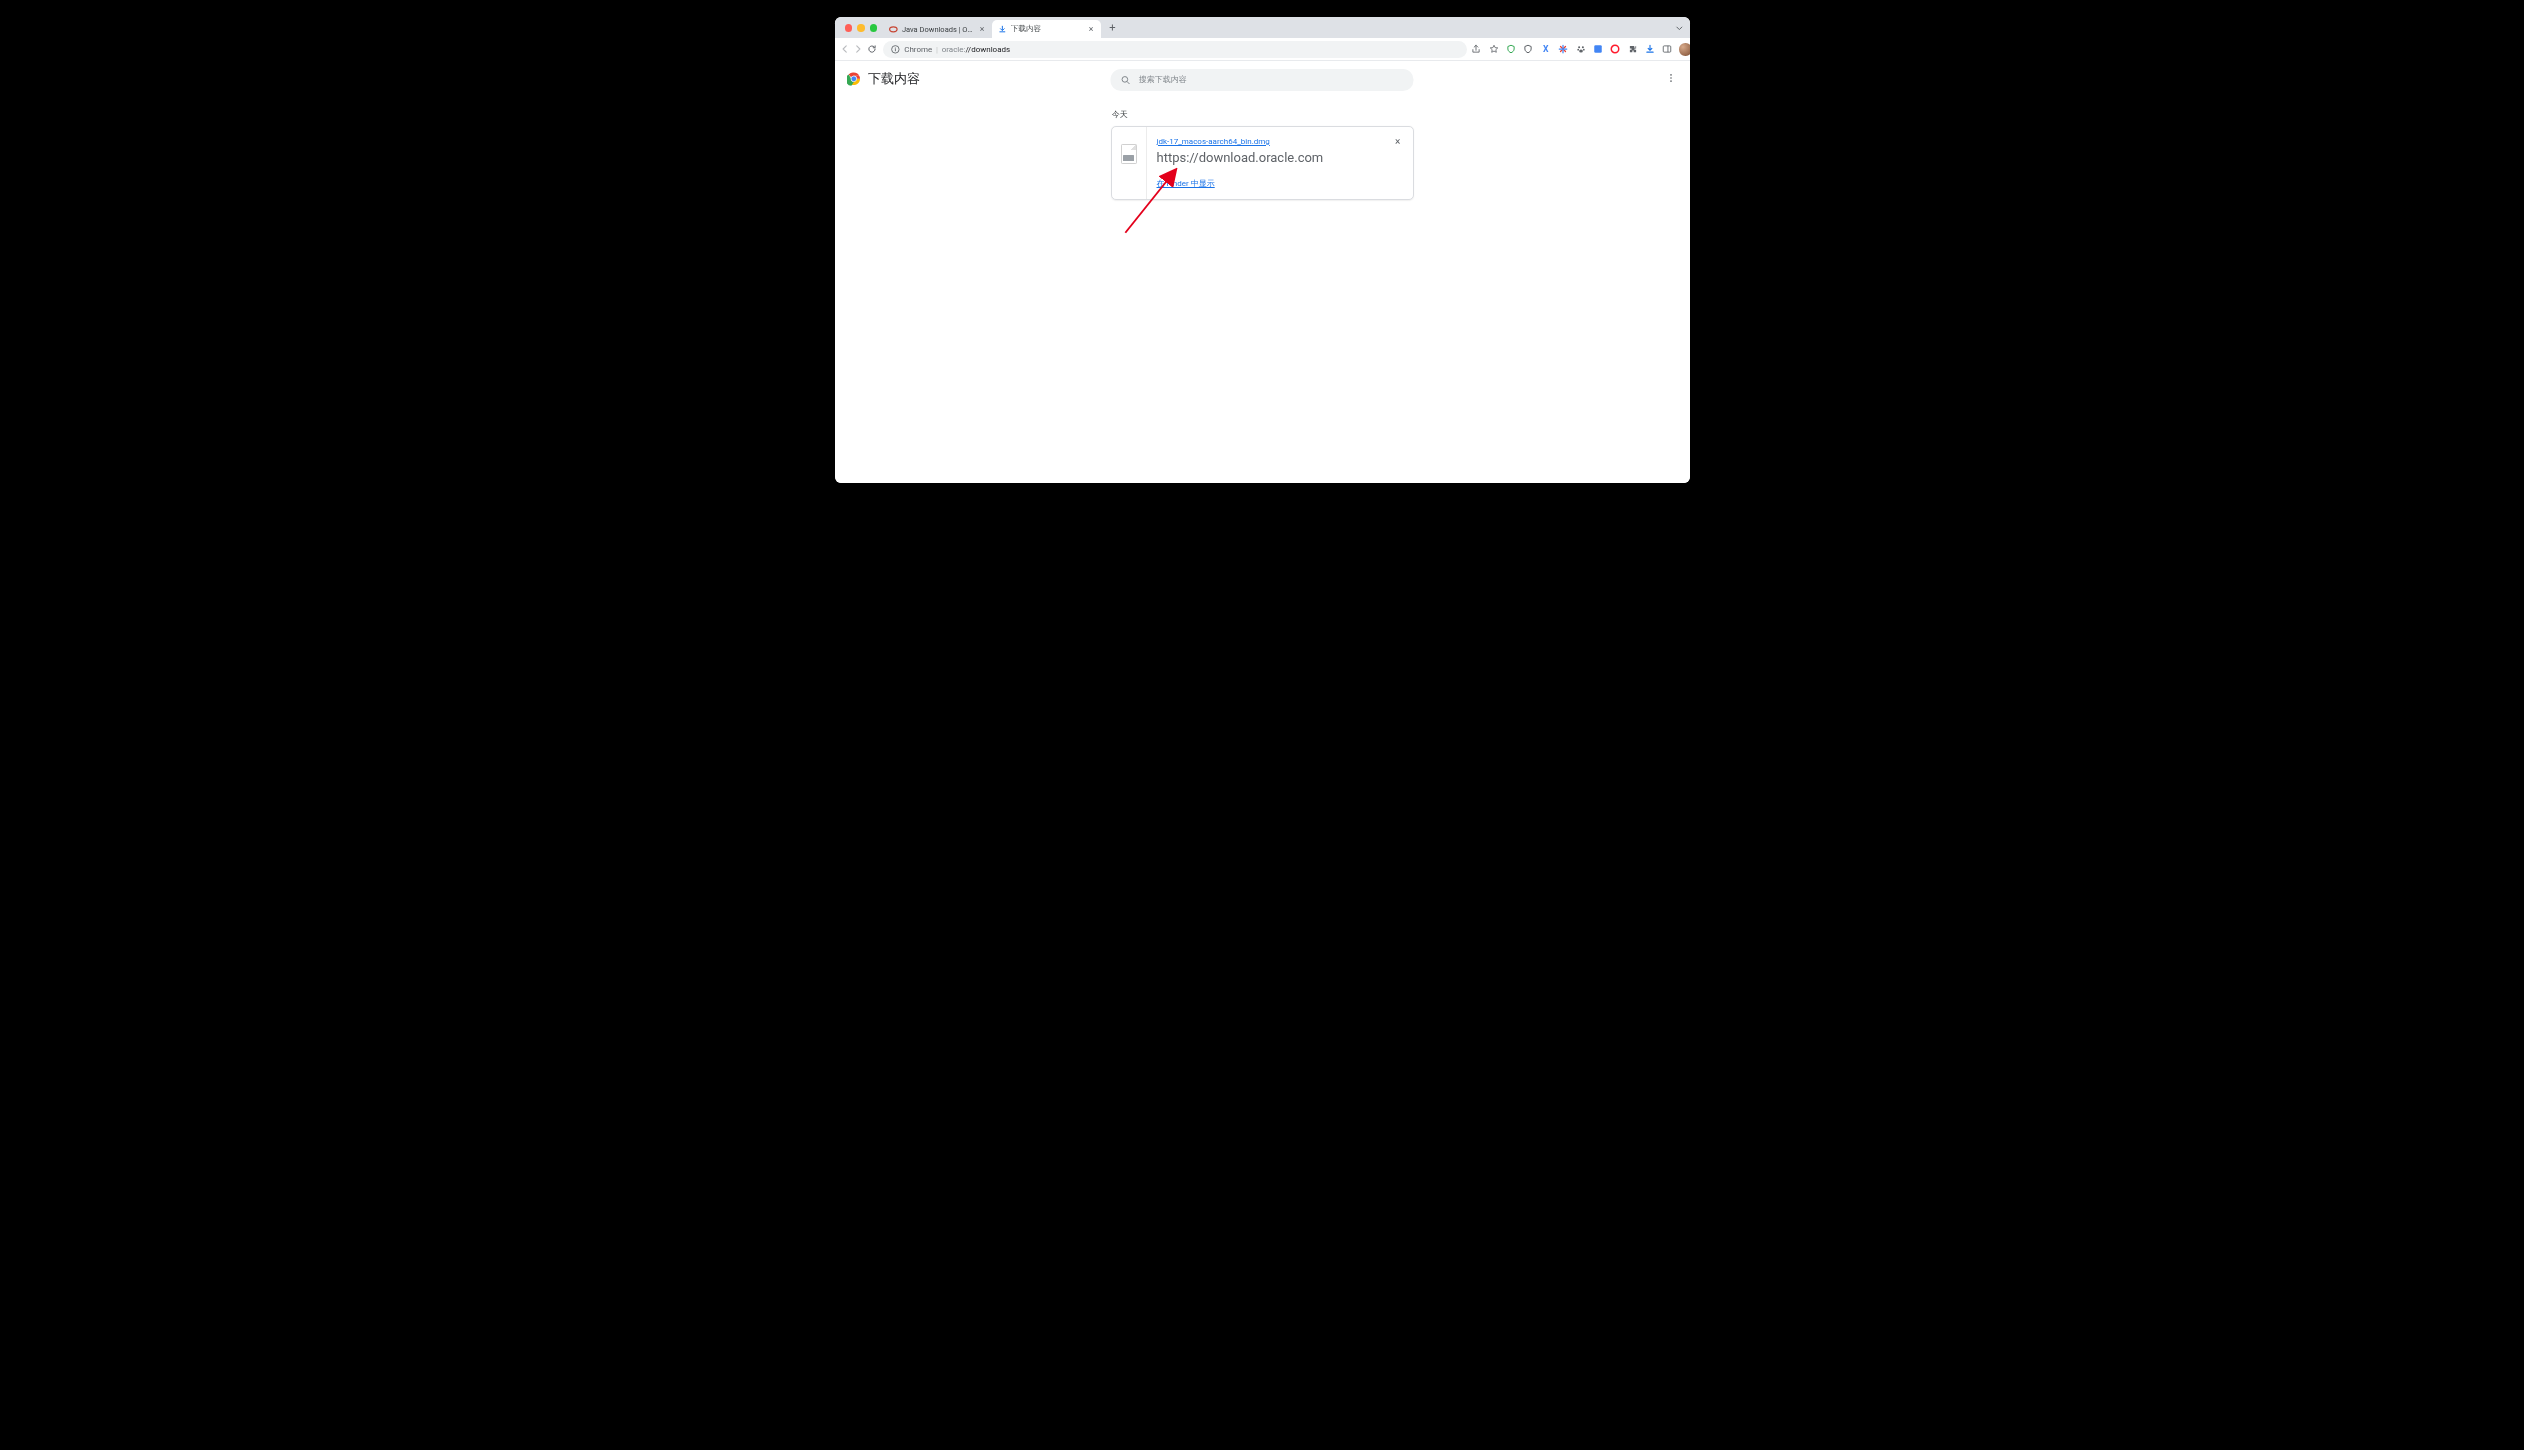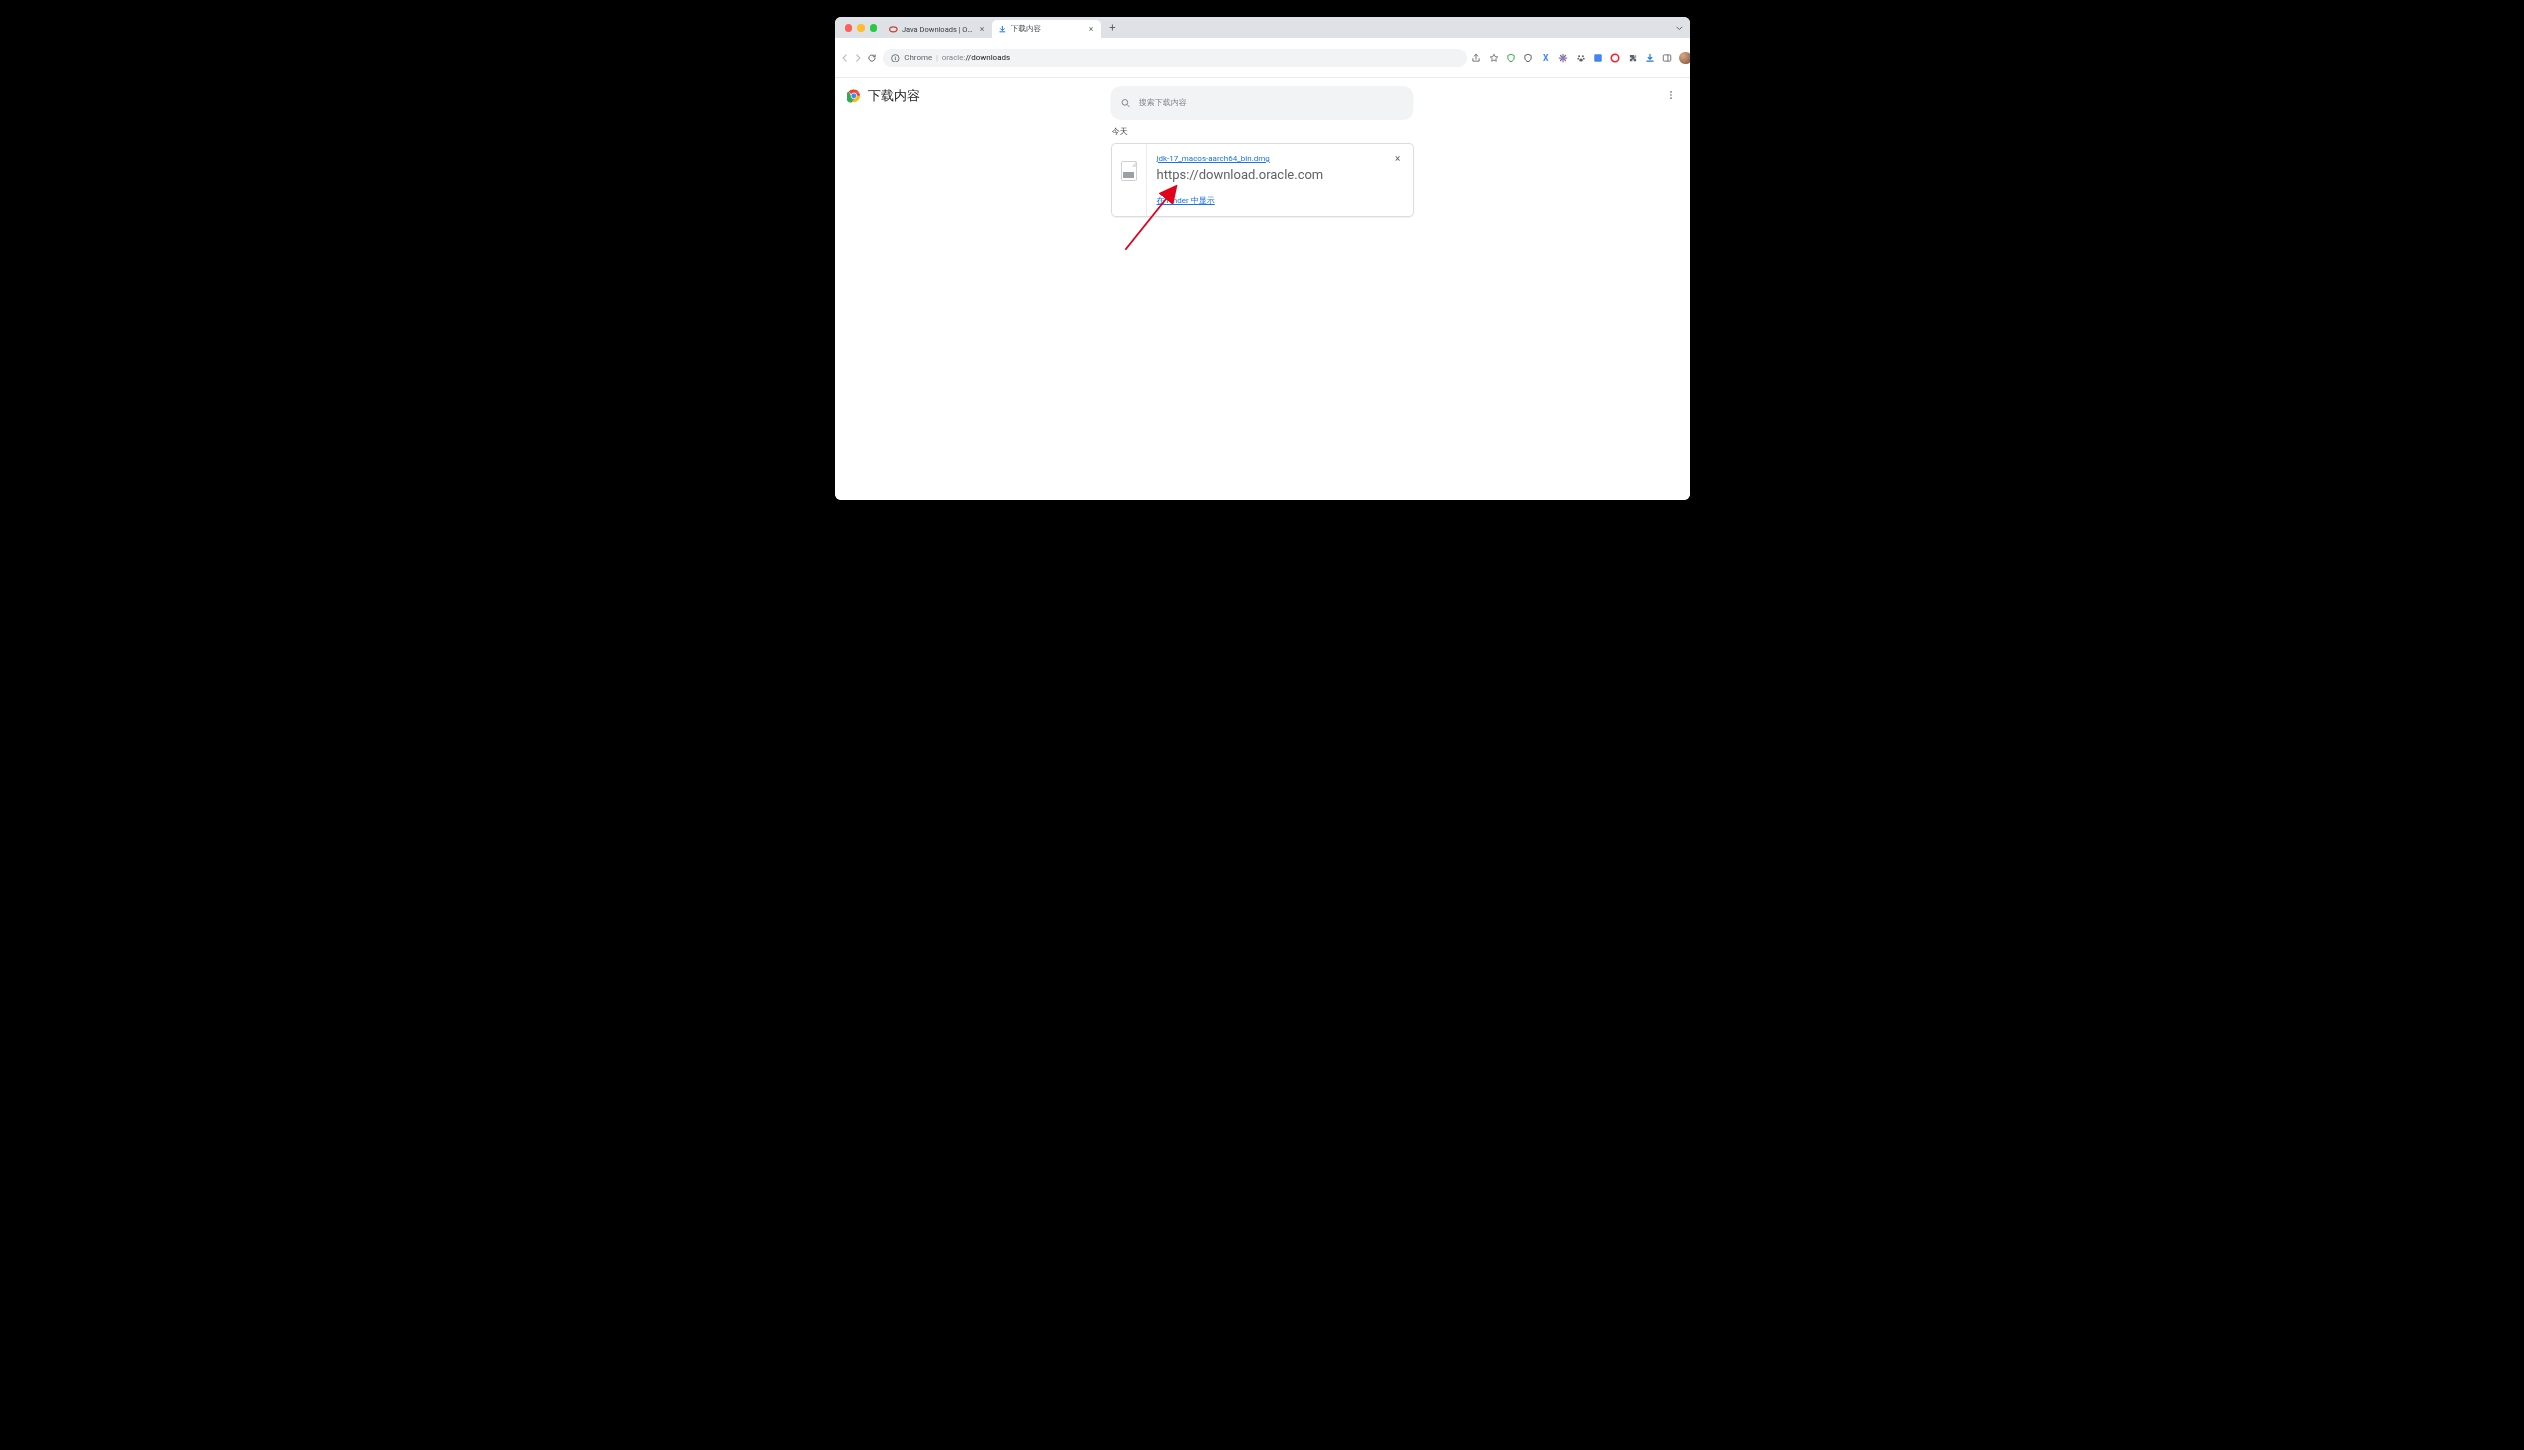--- a/index.html
+++ b/index.html
@@ -75,21 +75,21 @@
   .newtab {
     width:17.4px; height:17.4px; display:flex; align-items:center; justify-content:center;
     color:#5f6368; font-size:11.2px; margin-left:2.5px; align-self:center;
   }
   .tabstrip-right {
     margin-left:auto; padding-right:6.2px; align-self:center;
   }
   .chev-down { color:#5f6368; }
   
   .toolbar {
-    height:40px;
+    height:23px;
     background:var(--toolbar-bg);
     display:flex;
     align-items:center;
     padding:0 5px;
     gap:3.7px;
     border-bottom:0.6px solid #e8eaed;
   }
   .tbtn {
     width:17.4px; height:17.4px; display:flex; align-items:center; justify-content:center;
     color:#5f6368; border-radius:50%;
@@ -139,21 +139,21 @@
     font-size:13px; color:#202124; font-weight:400;
   }
   .searchbar-wrap {
     position:absolute;
     top:7.5px;
     left:50%;
     transform:translateX(-50%);
     width:303px;
   }
   .searchbar {
-    height:34px;
+    height:22px;
     background:var(--search-bg);
     border-radius:10.6px;
     display:flex;
     align-items:center;
     padding:0 10px;
     gap:6.2px;
   }
   .searchbar input {
     border:none; background:transparent; outline:none;
     font-size:8px; color:#202124; flex:1;

